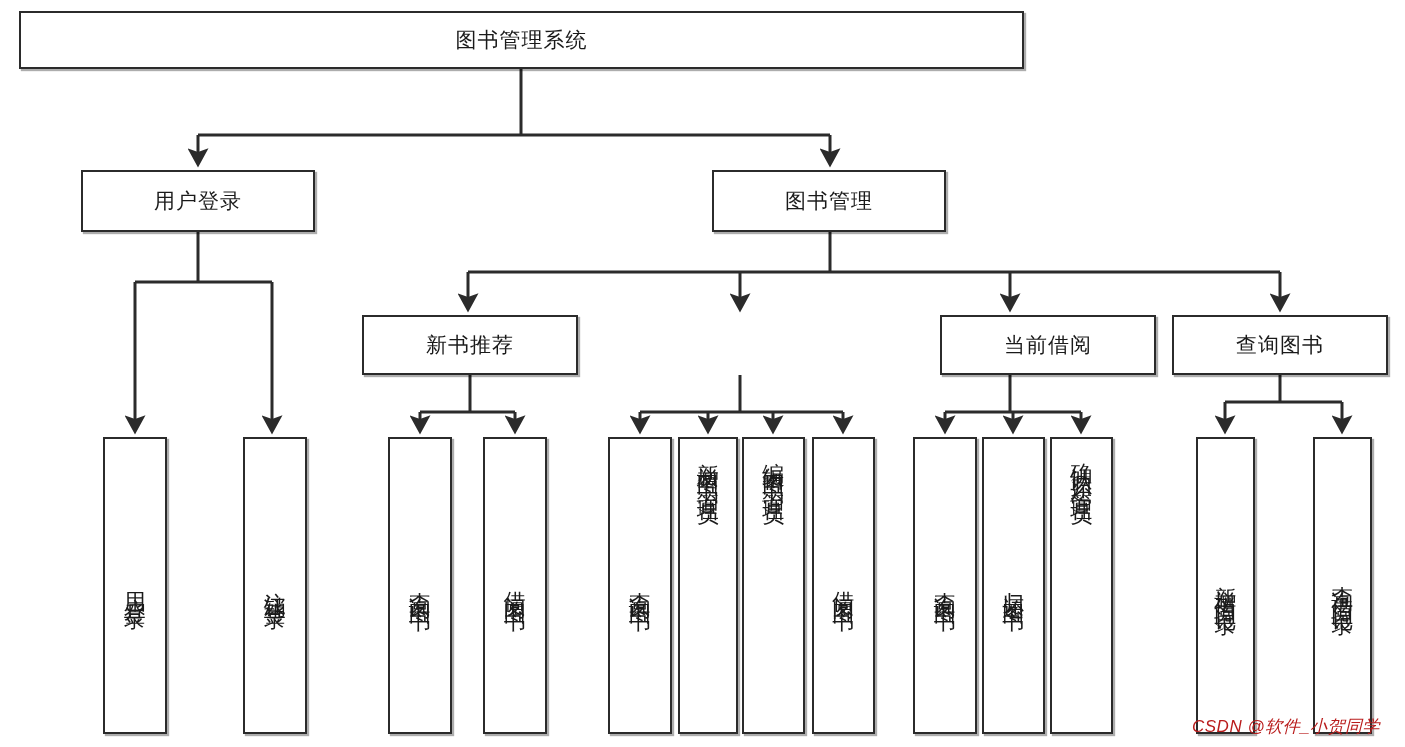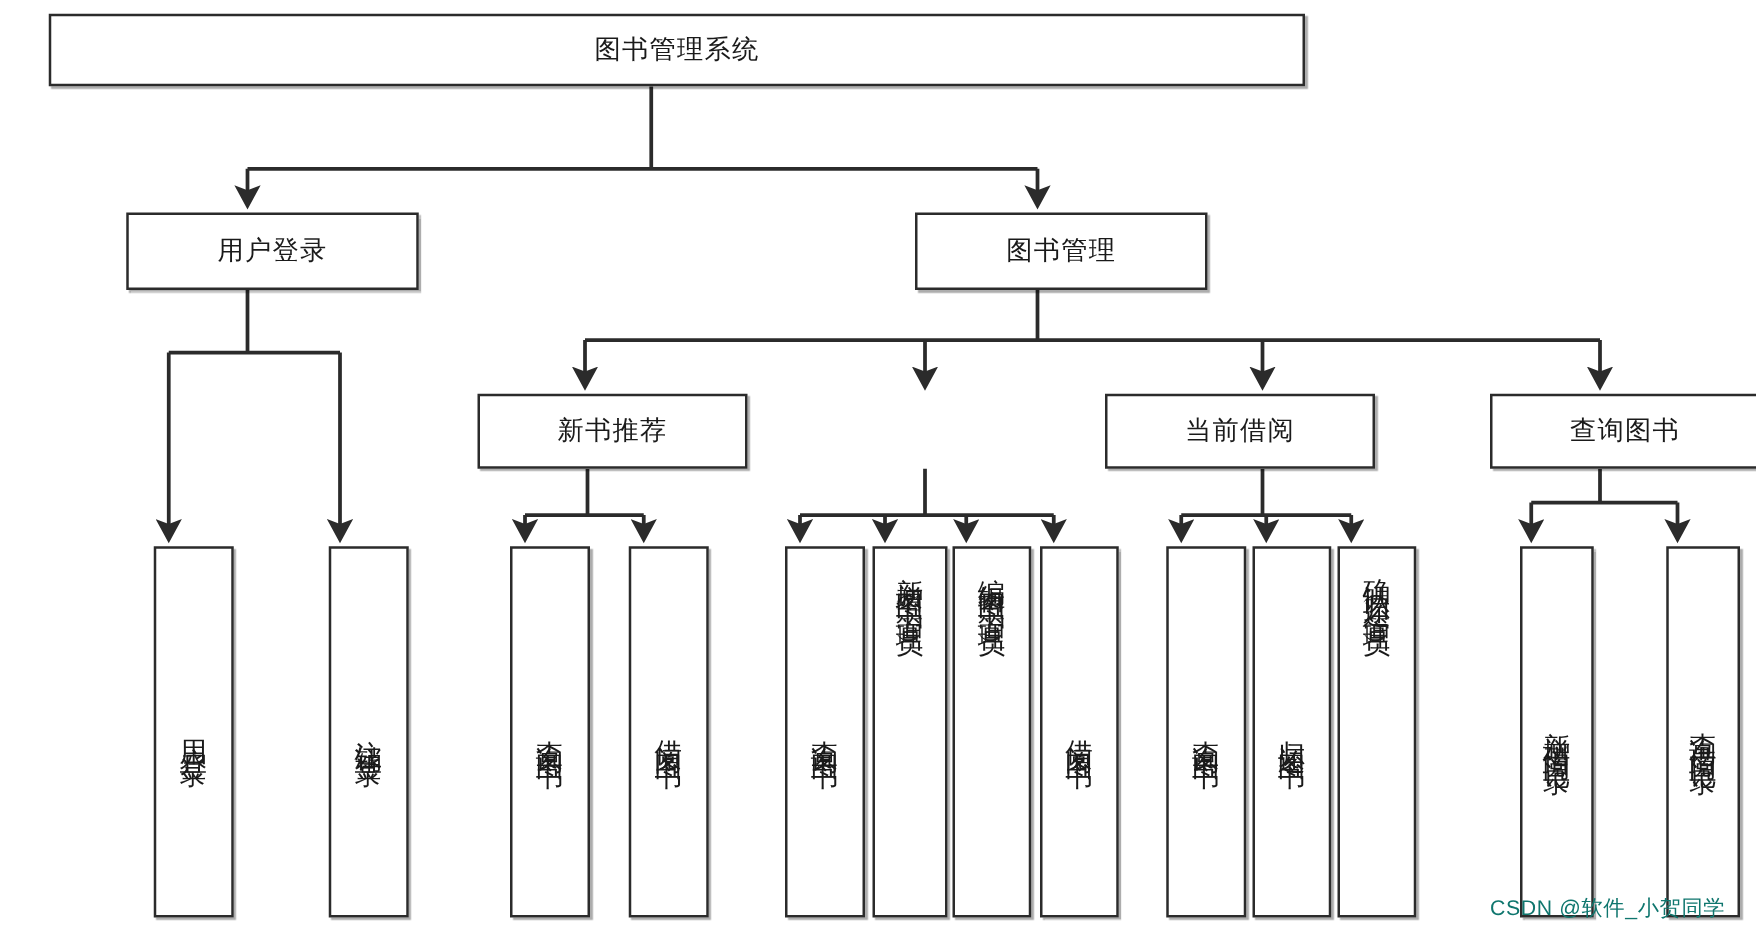--- a/index.html
+++ b/index.html
@@ -29,21 +29,20 @@
     position: absolute;
     box-sizing: border-box;
     background: #ffffff;
     border: 2px solid #2b2b2b;
     box-shadow: 2px 2px 1px rgba(0,0,0,0.32);
     display: flex;
     align-items: center;
     justify-content: center;
     color: #1a1a1a;
     z-index: 2;
-    margin-left: 20px;
   }
   .node .label {
     font-size: 21px;
     line-height: 1.15;
     letter-spacing: 1px;
     white-space: nowrap;
   }
   .node.vertical {
     align-items: flex-start;
     justify-content: center;
@@ -56,24 +55,25 @@
     font-size: 22px;
     white-space: nowrap;
   }
   .node.vertical.center {
     align-items: center;
     padding-top: 0;
   }
   .watermark {
     position: absolute;
     font-size: 17px;
-    color: #0f766e;
+    color: #b91c1c;
     white-space: nowrap;
     z-index: 5;
     letter-spacing: 0.5px;
+    font-style: italic;
   }
 </style>
 </head>
 <body>
 
 <div id="canvas">
 
   <svg id="edges" viewBox="0 0 1405 747" xmlns="http://www.w3.org/2000/svg">
     <defs>
       <marker id="arrow" viewBox="0 0 12 12" refX="9" refY="6" markerWidth="7" markerHeight="7" orient="auto-start-reverse">
@@ -131,21 +131,21 @@
   <div class="node" style="left:81px; top:170px; width:234px; height:62px;">
     <span class="label">用户登录</span>
   </div>
   <div class="node" style="left:712px; top:170px; width:234px; height:62px;">
     <span class="label">图书管理</span>
   </div>
 
   <div class="node" style="left:362px; top:315px; width:216px; height:60px;">
     <span class="label">新书推荐</span>
   </div>
-  <div class="node" style="left:864px; top:315px; width:216px; height:60px;">
+  <div class="node" style="left:940px; top:315px; width:216px; height:60px;">
     <span class="label">当前借阅</span>
   </div>
   <div class="node" style="left:1172px; top:315px; width:216px; height:60px;">
     <span class="label">查询图书</span>
   </div>
 
   <div class="node vertical center" style="left:103px; top:437px; width:64px; height:297px;">
     <span class="label">用户登录</span>
   </div>
   <div class="node vertical center" style="left:243px; top:437px; width:64px; height:297px;">

